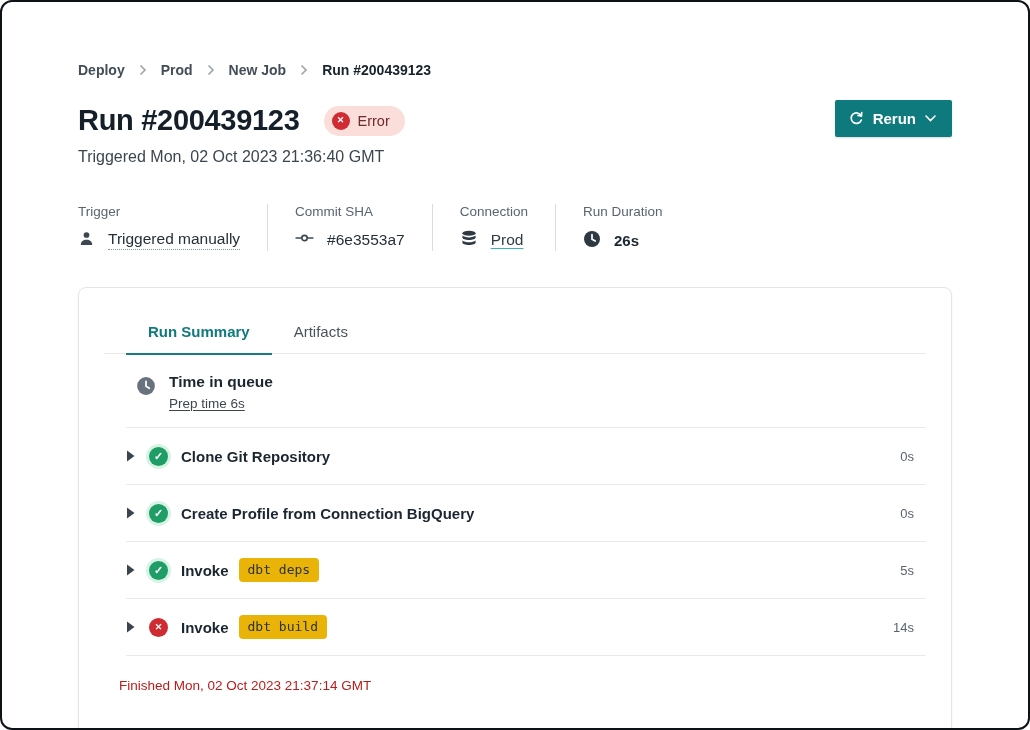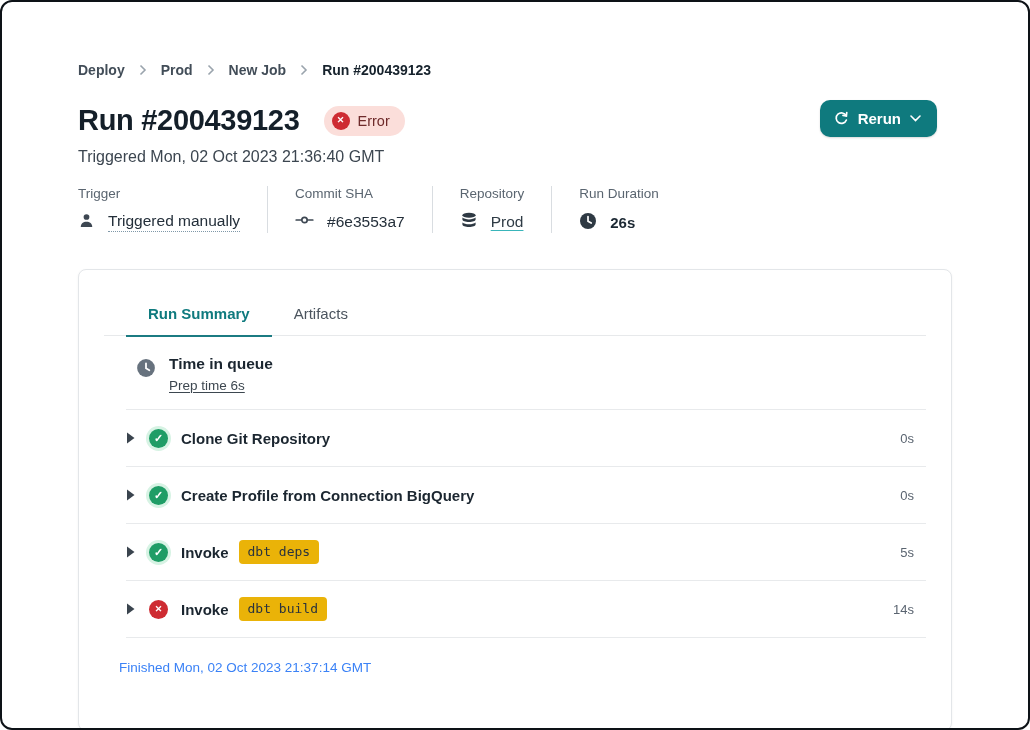--- a/index.html
+++ b/index.html
@@ -17,27 +17,27 @@
   
   .header-row { display:flex; align-items:center; margin-top:26px; position:relative; }
   .page-title { font-size:29px; font-weight:700; color:#141f29; letter-spacing:-.3px; }
   .status-badge { display:inline-flex; align-items:center; gap:8px; background:#fbdeda; border-radius:999px; padding:6px 15px 6px 8px; margin-left:24px; }
   .status-badge .err-dot { width:18px; height:18px; }
   .status-badge .badge-label { font-size:14.5px; color:#6f2b2b; }
   .dot { border-radius:50%; display:inline-flex; align-items:center; justify-content:center; color:#fff; font-weight:700; flex:none; }
   .dot.error { background:#ce2b32; }
   .dot::before { content:"✕"; font-size:9px; line-height:1; }
 
-  .rerun-btn { position:absolute; right:15px; top:-4px; display:flex; align-items:center; gap:9px; background:#0f7a7e; color:#fff; border:none; border-radius:10px; padding:10px 16px 10px 14px; font-size:15px; font-weight:600; font-family:inherit; cursor:pointer; box-shadow:0 1px 2px rgba(0,0,0,.15); }
+  .rerun-btn { position:absolute; right:0; top:-4px; display:flex; align-items:center; gap:9px; background:#0f7a7e; color:#fff; border:none; border-radius:2px; padding:10px 16px 10px 14px; font-size:15px; font-weight:600; font-family:inherit; cursor:pointer; box-shadow:0 1px 2px rgba(0,0,0,.15); }
   .rerun-btn svg { display:block; }
 
   .triggered-line { margin-top:11px; font-size:16px; color:#3c4650; }
 
   
-  .meta-row { display:flex; align-items:stretch; margin-top:20px; }
+  .meta-row { display:flex; align-items:stretch; margin-top:38px; }
   .meta-col { padding-right:27px; }
   .meta-col + .meta-col { padding-left:27px; border-left:1px solid #d9dde1; }
   .meta-label { font-size:13.5px; color:#5a6570; }
   .meta-value { display:flex; align-items:center; gap:13px; margin-top:11px; font-size:15px; font-weight:600; color:#1b2833; }
   .meta-value svg { flex:none; }
   .dotted-u { border-bottom:1.5px dotted #7f98a8; padding-bottom:1px; cursor:default; font-weight:400; font-size:15.5px; color:#242f3a; }
   .env-link { color:#2f3b45; text-decoration:underline; text-decoration-color:#39b5ba; text-underline-offset:3px; cursor:pointer; font-weight:400; font-size:15.5px; }
   .commit-sha { font-weight:400; font-size:15.5px; color:#242f3a; }
   .dur-val { font-weight:600; }
 
@@ -59,21 +59,21 @@
   .step-dot { width:19px; height:19px; margin-left:12px; }
   .step-dot[data-status="success"] { background:#1f9d66; box-shadow:0 0 0 3px #d7f3e4; }
   .step-dot[data-status="error"] { background:#ce2b32; box-shadow:none; }
   .step-dot[data-status="error"]::before { content:"✕"; font-size:9px; }
   .step-dot[data-status="success"]::before { content:"✓"; font-size:11px; }
   .step-name { margin-left:13px; font-size:15px; font-weight:700; color:#1b2630; }
   .chip { margin-left:10px; background:#eab308; border-radius:4px; padding:4px 9px 5px; font-family:"DejaVu Sans Mono", monospace; font-size:13px; color:#2a333d; }
   .step-duration { margin-left:auto; margin-right:12px; font-size:13px; color:#5a6470; }
 
   .card-footer { padding:20px 0 0 15px; }
-  .finished-line { font-size:13.5px; color:#3b82f6; }
+  .finished-line { font-size:13.5px; color:#b91c1c; }
 </style>
 </head>
 <body>
 
 <div class="page">
 
   <nav class="breadcrumb">
     <span class="crumb">Deploy</span>
     <span class="crumb-sep">
         <svg width="8" height="12" viewBox="0 0 8 12" fill="none" stroke-width="1.6">
@@ -134,21 +134,21 @@
       <div class="meta-value">
         <span><svg width="19" height="16" viewBox="0 0 19 16" fill="none" stroke="#3d4752" stroke-width="1.7" stroke-linecap="round">
               <line x1="1.2" y1="8" x2="5.6" y2="8"></line>
               <line x1="13.4" y1="8" x2="17.8" y2="8"></line>
               <circle cx="9.5" cy="8" r="2.7"></circle>
             </svg></span>
         <span class="commit-sha">#6e3553a7</span>
       </div>
     </div>
     <div class="meta-col">
-      <div class="meta-label">Repository</div>
+      <div class="meta-label">Connection</div>
       <div class="meta-value">
         <span><svg width="18" height="17" viewBox="0 0 18 17" fill="#2e3943">
               <ellipse cx="9" cy="3.2" rx="6.6" ry="2.5"></ellipse>
               <path d="M2.4 5.6c1.3 1.2 3.8 1.8 6.6 1.8s5.3-.6 6.6-1.8v2c0 1.4-3 2.5-6.6 2.5S2.4 9 2.4 7.6z"></path>
               <path d="M2.4 10.4c1.3 1.2 3.8 1.8 6.6 1.8s5.3-.6 6.6-1.8v2c0 1.4-3 2.5-6.6 2.5s-6.6-1.1-6.6-2.5z"></path>
             </svg></span>
         <span class="env-link">Prod</span>
       </div>
     </div>
     <div class="meta-col">

